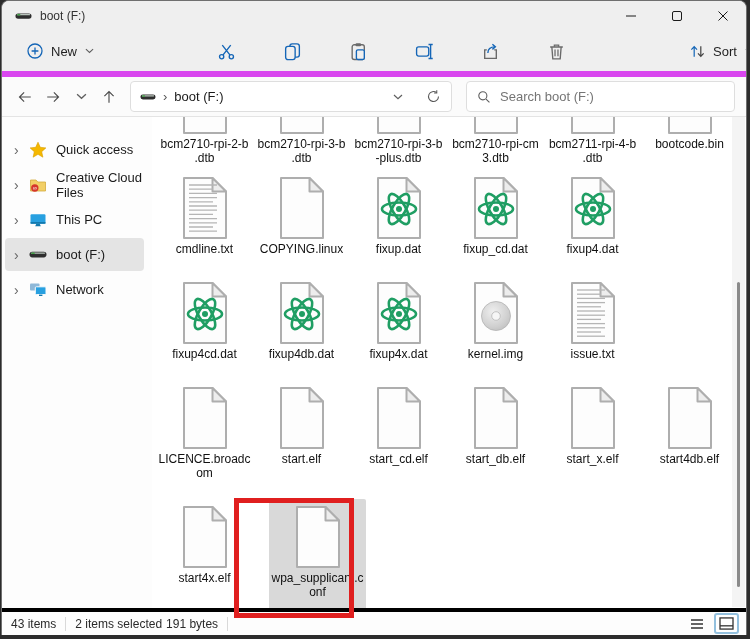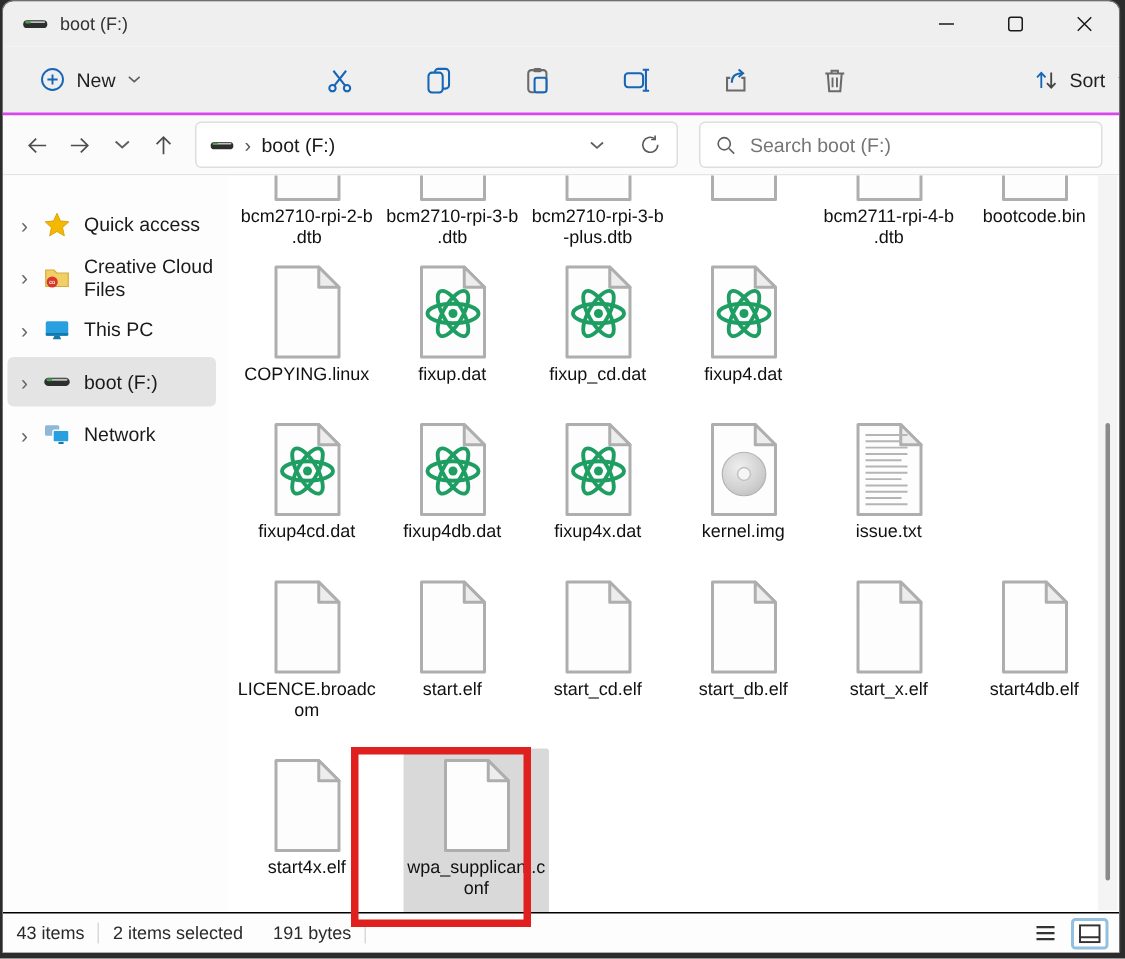--- a/index.html
+++ b/index.html
@@ -23,21 +23,21 @@
     background:#fff;border:1px solid #6f6f6f;border-bottom:none;
     border-radius:8px 8px 0 0;overflow:hidden;
   }
   
   .titlebar{height:30px;background:var(--chrome-bg);display:flex;align-items:center;}
   .title-left{display:flex;align-items:center;gap:8px;padding-left:13px;flex:1;height:100%;}
   .title-text{font-size:12px;color:#333;}
   .win-controls{display:flex;height:100%;}
   .win-btn{width:46px;height:100%;display:flex;align-items:center;justify-content:center;}
   
-  .toolbar{height:46px;background:var(--chrome-bg);border-bottom:2px solid #d946ef;
+  .toolbar{height:46px;background:var(--chrome-bg);border-bottom:6px solid #d946ef;
     display:flex;align-items:center;padding-left:15px;gap:47px;}
   .tb-btn{height:36px;border-radius:4px;display:flex;align-items:center;gap:7px;
     padding:0 9px;font-size:13px;color:#1f1f1f;}
   .tb-icon-btn{width:42px;justify-content:center;padding:0;}
   .tb-sep{width:1px;height:24px;background:#d4d4d4;margin:0 10px;}
   .chev-small{margin-left:1px;display:flex;}
   
   .navrow{height:40px;background:#fbfbfb;border-bottom:1px solid #e4e4e4;
     display:flex;align-items:center;padding:0 9px;}
   .nav-btn{width:28px;height:30px;display:flex;align-items:center;justify-content:center;}
@@ -72,24 +72,24 @@
     white-space:pre-line;word-break:break-all;max-width:94px;}
   
   .scrollbar{position:absolute;top:116px;right:1px;width:13px;bottom:28px;background:#f4f4f4;}
   .scroll-thumb{position:absolute;left:5px;width:3px;top:165px;height:305px;
     background:#8a8a8a;border-radius:2px;}
   
   .highlight-box{position:absolute;left:232px;top:497px;width:120px;height:120px;
     border:5px solid var(--highlight-red);z-index:40;pointer-events:none;}
   
   .statusbar{position:absolute;left:0;right:0;bottom:0;height:27px;background:#fdfdfd;
-    border-top:1px solid #000000;display:flex;align-items:center;font-size:12px;
+    border-top:4px solid #000000;display:flex;align-items:center;font-size:12px;
     color:#2a2a2a;padding-left:9px;}
   .sb-sep{width:1px;height:14px;background:#d9d9d9;margin:0 9px;}
-  .sb-size{margin-left:20px;}
+  .sb-size{margin-left:4px;}
   .sb-views{margin-left:auto;display:flex;align-items:center;gap:5px;padding-right:7px;}
   .sb-view-btn{width:25px;height:21px;display:flex;align-items:center;justify-content:center;border-radius:3px;}
   .sb-view-btn.active{border:2px solid #93c0de;background:#fff;}
 </style>
 </head>
 <body>
 
 <div class="window">
 
   <div class="titlebar">
@@ -354,158 +354,179 @@
                   <path d="M33.5 2 L33.5 15.5 L47 15.5 Z" fill="#ededed" stroke="#aeaeae" stroke-width="2" stroke-linejoin="round"></path>
                 </svg></div>
               <div class="flabel">bcm2710-rpi-3-b
 -plus.dtb</div>
             </div>
             <div class="fcell">
               <div class="ficon"><svg width="52" height="64" viewBox="0 0 52 64">
                   <path d="M5 2 H33.5 L47 15.5 V62 H5 Z" fill="#fdfdfd" stroke="#aeaeae" stroke-width="2" stroke-linejoin="round"></path>
                   <path d="M33.5 2 L33.5 15.5 L47 15.5 Z" fill="#ededed" stroke="#aeaeae" stroke-width="2" stroke-linejoin="round"></path>
                 </svg></div>
+              <div class="flabel">bcm2710-rpi-cm
+3.dtb</div>
             </div>
             <div class="fcell">
               <div class="ficon"><svg width="52" height="64" viewBox="0 0 52 64">
                   <path d="M5 2 H33.5 L47 15.5 V62 H5 Z" fill="#fdfdfd" stroke="#aeaeae" stroke-width="2" stroke-linejoin="round"></path>
                   <path d="M33.5 2 L33.5 15.5 L47 15.5 Z" fill="#ededed" stroke="#aeaeae" stroke-width="2" stroke-linejoin="round"></path>
                 </svg></div>
               <div class="flabel">bcm2711-rpi-4-b
 .dtb</div>
             </div>
             <div class="fcell">
               <div class="ficon"><svg width="52" height="64" viewBox="0 0 52 64">
                   <path d="M5 2 H33.5 L47 15.5 V62 H5 Z" fill="#fdfdfd" stroke="#aeaeae" stroke-width="2" stroke-linejoin="round"></path>
                   <path d="M33.5 2 L33.5 15.5 L47 15.5 Z" fill="#ededed" stroke="#aeaeae" stroke-width="2" stroke-linejoin="round"></path>
                 </svg></div>
               <div class="flabel">bootcode.bin</div>
             </div>
           </div>
           <div class="frow">
-            <div class="fcell">
-              <div class="ficon"><svg width="52" height="64" viewBox="0 0 52 64">
-                  <path d="M5 2 H33.5 L47 15.5 V62 H5 Z" fill="#fdfdfd" stroke="#aeaeae" stroke-width="2" stroke-linejoin="round"></path>
-                  <path d="M33.5 2 L33.5 15.5 L47 15.5 Z" fill="#ededed" stroke="#aeaeae" stroke-width="2" stroke-linejoin="round"></path>
-                </svg></div>
-              <div class="flabel">COPYING.linux</div>
-            </div>
-            <div class="fcell">
-              <div class="ficon"><svg width="52" height="64" viewBox="0 0 52 64">
-                  <path d="M5 2 H33.5 L47 15.5 V62 H5 Z" fill="#fdfdfd" stroke="#aeaeae" stroke-width="2" stroke-linejoin="round"></path>
-                  <path d="M33.5 2 L33.5 15.5 L47 15.5 Z" fill="#ededed" stroke="#aeaeae" stroke-width="2" stroke-linejoin="round"></path>
-                  <g style="stroke:var(--atom-green)" fill="none" stroke-width="2.6">
-                    <ellipse cx="26" cy="33" rx="17" ry="6.5"></ellipse>
-                    <ellipse cx="26" cy="33" rx="17" ry="6.5" transform="rotate(60 26 33)"></ellipse>
-                    <ellipse cx="26" cy="33" rx="17" ry="6.5" transform="rotate(120 26 33)"></ellipse>
-                  </g>
-                  <circle cx="26" cy="33" r="3" style="fill:var(--atom-green)"></circle>
-                </svg></div>
-              <div class="flabel">fixup.dat</div>
-            </div>
-            <div class="fcell">
-              <div class="ficon"><svg width="52" height="64" viewBox="0 0 52 64">
-                  <path d="M5 2 H33.5 L47 15.5 V62 H5 Z" fill="#fdfdfd" stroke="#aeaeae" stroke-width="2" stroke-linejoin="round"></path>
-                  <path d="M33.5 2 L33.5 15.5 L47 15.5 Z" fill="#ededed" stroke="#aeaeae" stroke-width="2" stroke-linejoin="round"></path>
-                  <g style="stroke:var(--atom-green)" fill="none" stroke-width="2.6">
-                    <ellipse cx="26" cy="33" rx="17" ry="6.5"></ellipse>
-                    <ellipse cx="26" cy="33" rx="17" ry="6.5" transform="rotate(60 26 33)"></ellipse>
-                    <ellipse cx="26" cy="33" rx="17" ry="6.5" transform="rotate(120 26 33)"></ellipse>
-                  </g>
-                  <circle cx="26" cy="33" r="3" style="fill:var(--atom-green)"></circle>
-                </svg></div>
-              <div class="flabel">fixup_cd.dat</div>
-            </div>
-            <div class="fcell">
-              <div class="ficon"><svg width="52" height="64" viewBox="0 0 52 64">
-                  <path d="M5 2 H33.5 L47 15.5 V62 H5 Z" fill="#fdfdfd" stroke="#aeaeae" stroke-width="2" stroke-linejoin="round"></path>
-                  <path d="M33.5 2 L33.5 15.5 L47 15.5 Z" fill="#ededed" stroke="#aeaeae" stroke-width="2" stroke-linejoin="round"></path>
-                  <g style="stroke:var(--atom-green)" fill="none" stroke-width="2.6">
-                    <ellipse cx="26" cy="33" rx="17" ry="6.5"></ellipse>
-                    <ellipse cx="26" cy="33" rx="17" ry="6.5" transform="rotate(60 26 33)"></ellipse>
-                    <ellipse cx="26" cy="33" rx="17" ry="6.5" transform="rotate(120 26 33)"></ellipse>
-                  </g>
-                  <circle cx="26" cy="33" r="3" style="fill:var(--atom-green)"></circle>
-                </svg></div>
-              <div class="flabel">fixup4.dat</div>
-            </div>
-          </div>
-          <div class="frow">
-            <div class="fcell">
-              <div class="ficon"><svg width="52" height="64" viewBox="0 0 52 64">
-                  <path d="M5 2 H33.5 L47 15.5 V62 H5 Z" fill="#fdfdfd" stroke="#aeaeae" stroke-width="2" stroke-linejoin="round"></path>
-                  <path d="M33.5 2 L33.5 15.5 L47 15.5 Z" fill="#ededed" stroke="#aeaeae" stroke-width="2" stroke-linejoin="round"></path>
-                  <g style="stroke:var(--atom-green)" fill="none" stroke-width="2.6">
-                    <ellipse cx="26" cy="33" rx="17" ry="6.5"></ellipse>
-                    <ellipse cx="26" cy="33" rx="17" ry="6.5" transform="rotate(60 26 33)"></ellipse>
-                    <ellipse cx="26" cy="33" rx="17" ry="6.5" transform="rotate(120 26 33)"></ellipse>
-                  </g>
-                  <circle cx="26" cy="33" r="3" style="fill:var(--atom-green)"></circle>
-                </svg></div>
-              <div class="flabel">fixup4cd.dat</div>
-            </div>
-            <div class="fcell">
-              <div class="ficon"><svg width="52" height="64" viewBox="0 0 52 64">
-                  <path d="M5 2 H33.5 L47 15.5 V62 H5 Z" fill="#fdfdfd" stroke="#aeaeae" stroke-width="2" stroke-linejoin="round"></path>
-                  <path d="M33.5 2 L33.5 15.5 L47 15.5 Z" fill="#ededed" stroke="#aeaeae" stroke-width="2" stroke-linejoin="round"></path>
-                  <g style="stroke:var(--atom-green)" fill="none" stroke-width="2.6">
-                    <ellipse cx="26" cy="33" rx="17" ry="6.5"></ellipse>
-                    <ellipse cx="26" cy="33" rx="17" ry="6.5" transform="rotate(60 26 33)"></ellipse>
-                    <ellipse cx="26" cy="33" rx="17" ry="6.5" transform="rotate(120 26 33)"></ellipse>
-                  </g>
-                  <circle cx="26" cy="33" r="3" style="fill:var(--atom-green)"></circle>
-                </svg></div>
-              <div class="flabel">fixup4db.dat</div>
-            </div>
-            <div class="fcell">
-              <div class="ficon"><svg width="52" height="64" viewBox="0 0 52 64">
-                  <path d="M5 2 H33.5 L47 15.5 V62 H5 Z" fill="#fdfdfd" stroke="#aeaeae" stroke-width="2" stroke-linejoin="round"></path>
-                  <path d="M33.5 2 L33.5 15.5 L47 15.5 Z" fill="#ededed" stroke="#aeaeae" stroke-width="2" stroke-linejoin="round"></path>
-                  <g style="stroke:var(--atom-green)" fill="none" stroke-width="2.6">
-                    <ellipse cx="26" cy="33" rx="17" ry="6.5"></ellipse>
-                    <ellipse cx="26" cy="33" rx="17" ry="6.5" transform="rotate(60 26 33)"></ellipse>
-                    <ellipse cx="26" cy="33" rx="17" ry="6.5" transform="rotate(120 26 33)"></ellipse>
-                  </g>
-                  <circle cx="26" cy="33" r="3" style="fill:var(--atom-green)"></circle>
-                </svg></div>
-              <div class="flabel">fixup4x.dat</div>
-            </div>
-            <div class="fcell">
-              <div class="ficon"><svg width="52" height="64" viewBox="0 0 52 64">
-                  <defs>
-                    <radialGradient id="cdg" cx="0.4" cy="0.35" r="0.75">
-                      <stop offset="0" stop-color="#efefef"></stop>
-                      <stop offset="0.7" stop-color="#cfcfcf"></stop>
-                      <stop offset="1" stop-color="#bdbdbd"></stop>
-                    </radialGradient>
-                  </defs>
-                  <path d="M5 2 H33.5 L47 15.5 V62 H5 Z" fill="#fdfdfd" stroke="#aeaeae" stroke-width="2" stroke-linejoin="round"></path>
-                  <path d="M33.5 2 L33.5 15.5 L47 15.5 Z" fill="#ededed" stroke="#aeaeae" stroke-width="2" stroke-linejoin="round"></path>
-                  <circle cx="26" cy="35" r="14.5" fill="url(#cdg)" stroke="#b3b3b3" stroke-width="0.8"></circle>
-                  <circle cx="26" cy="35" r="4.3" fill="#f6f6f6" stroke="#c2c2c2" stroke-width="1"></circle>
-                </svg></div>
-              <div class="flabel">kernel.img</div>
-            </div>
             <div class="fcell">
               <div class="ficon"><svg width="52" height="64" viewBox="0 0 52 64">
                   <path d="M5 2 H33.5 L47 15.5 V62 H5 Z" fill="#fdfdfd" stroke="#aeaeae" stroke-width="2" stroke-linejoin="round"></path>
                   <path d="M33.5 2 L33.5 15.5 L47 15.5 Z" fill="#ededed" stroke="#aeaeae" stroke-width="2" stroke-linejoin="round"></path>
                   <line x1="10" y1="9" x2="38" y2="9" stroke="#b5b5b5" stroke-width="1.3"></line>
                   <line x1="10" y1="13.2" x2="34" y2="13.2" stroke="#b5b5b5" stroke-width="1.3"></line>
                   <line x1="10" y1="17.4" x2="38" y2="17.4" stroke="#b5b5b5" stroke-width="1.3"></line>
                   <line x1="10" y1="21.599999999999998" x2="38" y2="21.599999999999998" stroke="#b5b5b5" stroke-width="1.3"></line>
                   <line x1="10" y1="25.799999999999997" x2="34" y2="25.799999999999997" stroke="#b5b5b5" stroke-width="1.3"></line>
                   <line x1="10" y1="29.999999999999996" x2="38" y2="29.999999999999996" stroke="#b5b5b5" stroke-width="1.3"></line>
                   <line x1="10" y1="34.199999999999996" x2="38" y2="34.199999999999996" stroke="#b5b5b5" stroke-width="1.3"></line>
                   <line x1="10" y1="38.4" x2="34" y2="38.4" stroke="#b5b5b5" stroke-width="1.3"></line>
                   <line x1="10" y1="42.6" x2="38" y2="42.6" stroke="#b5b5b5" stroke-width="1.3"></line>
                   <line x1="10" y1="46.800000000000004" x2="38" y2="46.800000000000004" stroke="#b5b5b5" stroke-width="1.3"></line>
                   <line x1="10" y1="51.00000000000001" x2="34" y2="51.00000000000001" stroke="#b5b5b5" stroke-width="1.3"></line>
                   <line x1="10" y1="55.20000000000001" x2="38" y2="55.20000000000001" stroke="#b5b5b5" stroke-width="1.3"></line>
                 </svg></div>
+              <div class="flabel">cmdline.txt</div>
+            </div>
+            <div class="fcell">
+              <div class="ficon"><svg width="52" height="64" viewBox="0 0 52 64">
+                  <path d="M5 2 H33.5 L47 15.5 V62 H5 Z" fill="#fdfdfd" stroke="#aeaeae" stroke-width="2" stroke-linejoin="round"></path>
+                  <path d="M33.5 2 L33.5 15.5 L47 15.5 Z" fill="#ededed" stroke="#aeaeae" stroke-width="2" stroke-linejoin="round"></path>
+                </svg></div>
+              <div class="flabel">COPYING.linux</div>
+            </div>
+            <div class="fcell">
+              <div class="ficon"><svg width="52" height="64" viewBox="0 0 52 64">
+                  <path d="M5 2 H33.5 L47 15.5 V62 H5 Z" fill="#fdfdfd" stroke="#aeaeae" stroke-width="2" stroke-linejoin="round"></path>
+                  <path d="M33.5 2 L33.5 15.5 L47 15.5 Z" fill="#ededed" stroke="#aeaeae" stroke-width="2" stroke-linejoin="round"></path>
+                  <g style="stroke:var(--atom-green)" fill="none" stroke-width="2.6">
+                    <ellipse cx="26" cy="33" rx="17" ry="6.5"></ellipse>
+                    <ellipse cx="26" cy="33" rx="17" ry="6.5" transform="rotate(60 26 33)"></ellipse>
+                    <ellipse cx="26" cy="33" rx="17" ry="6.5" transform="rotate(120 26 33)"></ellipse>
+                  </g>
+                  <circle cx="26" cy="33" r="3" style="fill:var(--atom-green)"></circle>
+                </svg></div>
+              <div class="flabel">fixup.dat</div>
+            </div>
+            <div class="fcell">
+              <div class="ficon"><svg width="52" height="64" viewBox="0 0 52 64">
+                  <path d="M5 2 H33.5 L47 15.5 V62 H5 Z" fill="#fdfdfd" stroke="#aeaeae" stroke-width="2" stroke-linejoin="round"></path>
+                  <path d="M33.5 2 L33.5 15.5 L47 15.5 Z" fill="#ededed" stroke="#aeaeae" stroke-width="2" stroke-linejoin="round"></path>
+                  <g style="stroke:var(--atom-green)" fill="none" stroke-width="2.6">
+                    <ellipse cx="26" cy="33" rx="17" ry="6.5"></ellipse>
+                    <ellipse cx="26" cy="33" rx="17" ry="6.5" transform="rotate(60 26 33)"></ellipse>
+                    <ellipse cx="26" cy="33" rx="17" ry="6.5" transform="rotate(120 26 33)"></ellipse>
+                  </g>
+                  <circle cx="26" cy="33" r="3" style="fill:var(--atom-green)"></circle>
+                </svg></div>
+              <div class="flabel">fixup_cd.dat</div>
+            </div>
+            <div class="fcell">
+              <div class="ficon"><svg width="52" height="64" viewBox="0 0 52 64">
+                  <path d="M5 2 H33.5 L47 15.5 V62 H5 Z" fill="#fdfdfd" stroke="#aeaeae" stroke-width="2" stroke-linejoin="round"></path>
+                  <path d="M33.5 2 L33.5 15.5 L47 15.5 Z" fill="#ededed" stroke="#aeaeae" stroke-width="2" stroke-linejoin="round"></path>
+                  <g style="stroke:var(--atom-green)" fill="none" stroke-width="2.6">
+                    <ellipse cx="26" cy="33" rx="17" ry="6.5"></ellipse>
+                    <ellipse cx="26" cy="33" rx="17" ry="6.5" transform="rotate(60 26 33)"></ellipse>
+                    <ellipse cx="26" cy="33" rx="17" ry="6.5" transform="rotate(120 26 33)"></ellipse>
+                  </g>
+                  <circle cx="26" cy="33" r="3" style="fill:var(--atom-green)"></circle>
+                </svg></div>
+              <div class="flabel">fixup4.dat</div>
+            </div>
+          </div>
+          <div class="frow">
+            <div class="fcell">
+              <div class="ficon"><svg width="52" height="64" viewBox="0 0 52 64">
+                  <path d="M5 2 H33.5 L47 15.5 V62 H5 Z" fill="#fdfdfd" stroke="#aeaeae" stroke-width="2" stroke-linejoin="round"></path>
+                  <path d="M33.5 2 L33.5 15.5 L47 15.5 Z" fill="#ededed" stroke="#aeaeae" stroke-width="2" stroke-linejoin="round"></path>
+                  <g style="stroke:var(--atom-green)" fill="none" stroke-width="2.6">
+                    <ellipse cx="26" cy="33" rx="17" ry="6.5"></ellipse>
+                    <ellipse cx="26" cy="33" rx="17" ry="6.5" transform="rotate(60 26 33)"></ellipse>
+                    <ellipse cx="26" cy="33" rx="17" ry="6.5" transform="rotate(120 26 33)"></ellipse>
+                  </g>
+                  <circle cx="26" cy="33" r="3" style="fill:var(--atom-green)"></circle>
+                </svg></div>
+              <div class="flabel">fixup4cd.dat</div>
+            </div>
+            <div class="fcell">
+              <div class="ficon"><svg width="52" height="64" viewBox="0 0 52 64">
+                  <path d="M5 2 H33.5 L47 15.5 V62 H5 Z" fill="#fdfdfd" stroke="#aeaeae" stroke-width="2" stroke-linejoin="round"></path>
+                  <path d="M33.5 2 L33.5 15.5 L47 15.5 Z" fill="#ededed" stroke="#aeaeae" stroke-width="2" stroke-linejoin="round"></path>
+                  <g style="stroke:var(--atom-green)" fill="none" stroke-width="2.6">
+                    <ellipse cx="26" cy="33" rx="17" ry="6.5"></ellipse>
+                    <ellipse cx="26" cy="33" rx="17" ry="6.5" transform="rotate(60 26 33)"></ellipse>
+                    <ellipse cx="26" cy="33" rx="17" ry="6.5" transform="rotate(120 26 33)"></ellipse>
+                  </g>
+                  <circle cx="26" cy="33" r="3" style="fill:var(--atom-green)"></circle>
+                </svg></div>
+              <div class="flabel">fixup4db.dat</div>
+            </div>
+            <div class="fcell">
+              <div class="ficon"><svg width="52" height="64" viewBox="0 0 52 64">
+                  <path d="M5 2 H33.5 L47 15.5 V62 H5 Z" fill="#fdfdfd" stroke="#aeaeae" stroke-width="2" stroke-linejoin="round"></path>
+                  <path d="M33.5 2 L33.5 15.5 L47 15.5 Z" fill="#ededed" stroke="#aeaeae" stroke-width="2" stroke-linejoin="round"></path>
+                  <g style="stroke:var(--atom-green)" fill="none" stroke-width="2.6">
+                    <ellipse cx="26" cy="33" rx="17" ry="6.5"></ellipse>
+                    <ellipse cx="26" cy="33" rx="17" ry="6.5" transform="rotate(60 26 33)"></ellipse>
+                    <ellipse cx="26" cy="33" rx="17" ry="6.5" transform="rotate(120 26 33)"></ellipse>
+                  </g>
+                  <circle cx="26" cy="33" r="3" style="fill:var(--atom-green)"></circle>
+                </svg></div>
+              <div class="flabel">fixup4x.dat</div>
+            </div>
+            <div class="fcell">
+              <div class="ficon"><svg width="52" height="64" viewBox="0 0 52 64">
+                  <defs>
+                    <radialGradient id="cdg" cx="0.4" cy="0.35" r="0.75">
+                      <stop offset="0" stop-color="#efefef"></stop>
+                      <stop offset="0.7" stop-color="#cfcfcf"></stop>
+                      <stop offset="1" stop-color="#bdbdbd"></stop>
+                    </radialGradient>
+                  </defs>
+                  <path d="M5 2 H33.5 L47 15.5 V62 H5 Z" fill="#fdfdfd" stroke="#aeaeae" stroke-width="2" stroke-linejoin="round"></path>
+                  <path d="M33.5 2 L33.5 15.5 L47 15.5 Z" fill="#ededed" stroke="#aeaeae" stroke-width="2" stroke-linejoin="round"></path>
+                  <circle cx="26" cy="35" r="14.5" fill="url(#cdg)" stroke="#b3b3b3" stroke-width="0.8"></circle>
+                  <circle cx="26" cy="35" r="4.3" fill="#f6f6f6" stroke="#c2c2c2" stroke-width="1"></circle>
+                </svg></div>
+              <div class="flabel">kernel.img</div>
+            </div>
+            <div class="fcell">
+              <div class="ficon"><svg width="52" height="64" viewBox="0 0 52 64">
+                  <path d="M5 2 H33.5 L47 15.5 V62 H5 Z" fill="#fdfdfd" stroke="#aeaeae" stroke-width="2" stroke-linejoin="round"></path>
+                  <path d="M33.5 2 L33.5 15.5 L47 15.5 Z" fill="#ededed" stroke="#aeaeae" stroke-width="2" stroke-linejoin="round"></path>
+                  <line x1="10" y1="9" x2="38" y2="9" stroke="#b5b5b5" stroke-width="1.3"></line>
+                  <line x1="10" y1="13.2" x2="34" y2="13.2" stroke="#b5b5b5" stroke-width="1.3"></line>
+                  <line x1="10" y1="17.4" x2="38" y2="17.4" stroke="#b5b5b5" stroke-width="1.3"></line>
+                  <line x1="10" y1="21.599999999999998" x2="38" y2="21.599999999999998" stroke="#b5b5b5" stroke-width="1.3"></line>
+                  <line x1="10" y1="25.799999999999997" x2="34" y2="25.799999999999997" stroke="#b5b5b5" stroke-width="1.3"></line>
+                  <line x1="10" y1="29.999999999999996" x2="38" y2="29.999999999999996" stroke="#b5b5b5" stroke-width="1.3"></line>
+                  <line x1="10" y1="34.199999999999996" x2="38" y2="34.199999999999996" stroke="#b5b5b5" stroke-width="1.3"></line>
+                  <line x1="10" y1="38.4" x2="34" y2="38.4" stroke="#b5b5b5" stroke-width="1.3"></line>
+                  <line x1="10" y1="42.6" x2="38" y2="42.6" stroke="#b5b5b5" stroke-width="1.3"></line>
+                  <line x1="10" y1="46.800000000000004" x2="38" y2="46.800000000000004" stroke="#b5b5b5" stroke-width="1.3"></line>
+                  <line x1="10" y1="51.00000000000001" x2="34" y2="51.00000000000001" stroke="#b5b5b5" stroke-width="1.3"></line>
+                  <line x1="10" y1="55.20000000000001" x2="38" y2="55.20000000000001" stroke="#b5b5b5" stroke-width="1.3"></line>
+                </svg></div>
               <div class="flabel">issue.txt</div>
             </div>
           </div>
           <div class="frow">
             <div class="fcell">
               <div class="ficon"><svg width="52" height="64" viewBox="0 0 52 64">
                   <path d="M5 2 H33.5 L47 15.5 V62 H5 Z" fill="#fdfdfd" stroke="#aeaeae" stroke-width="2" stroke-linejoin="round"></path>
                   <path d="M33.5 2 L33.5 15.5 L47 15.5 Z" fill="#ededed" stroke="#aeaeae" stroke-width="2" stroke-linejoin="round"></path>
                 </svg></div>
               <div class="flabel">LICENCE.broadc

